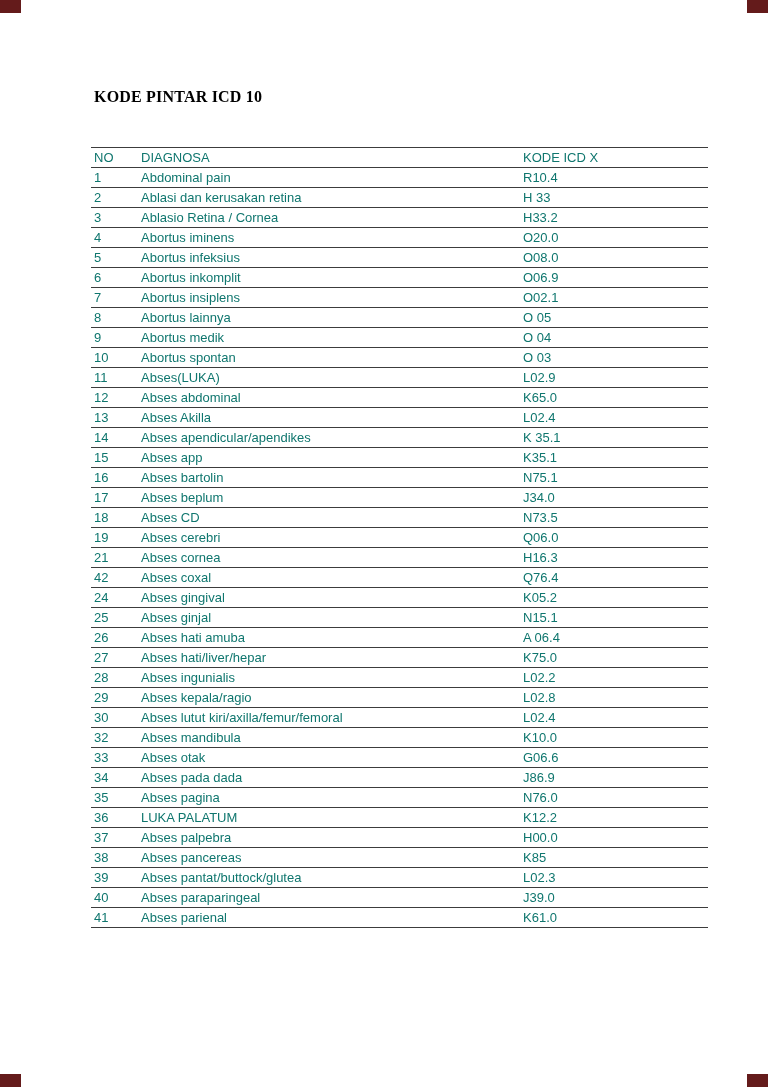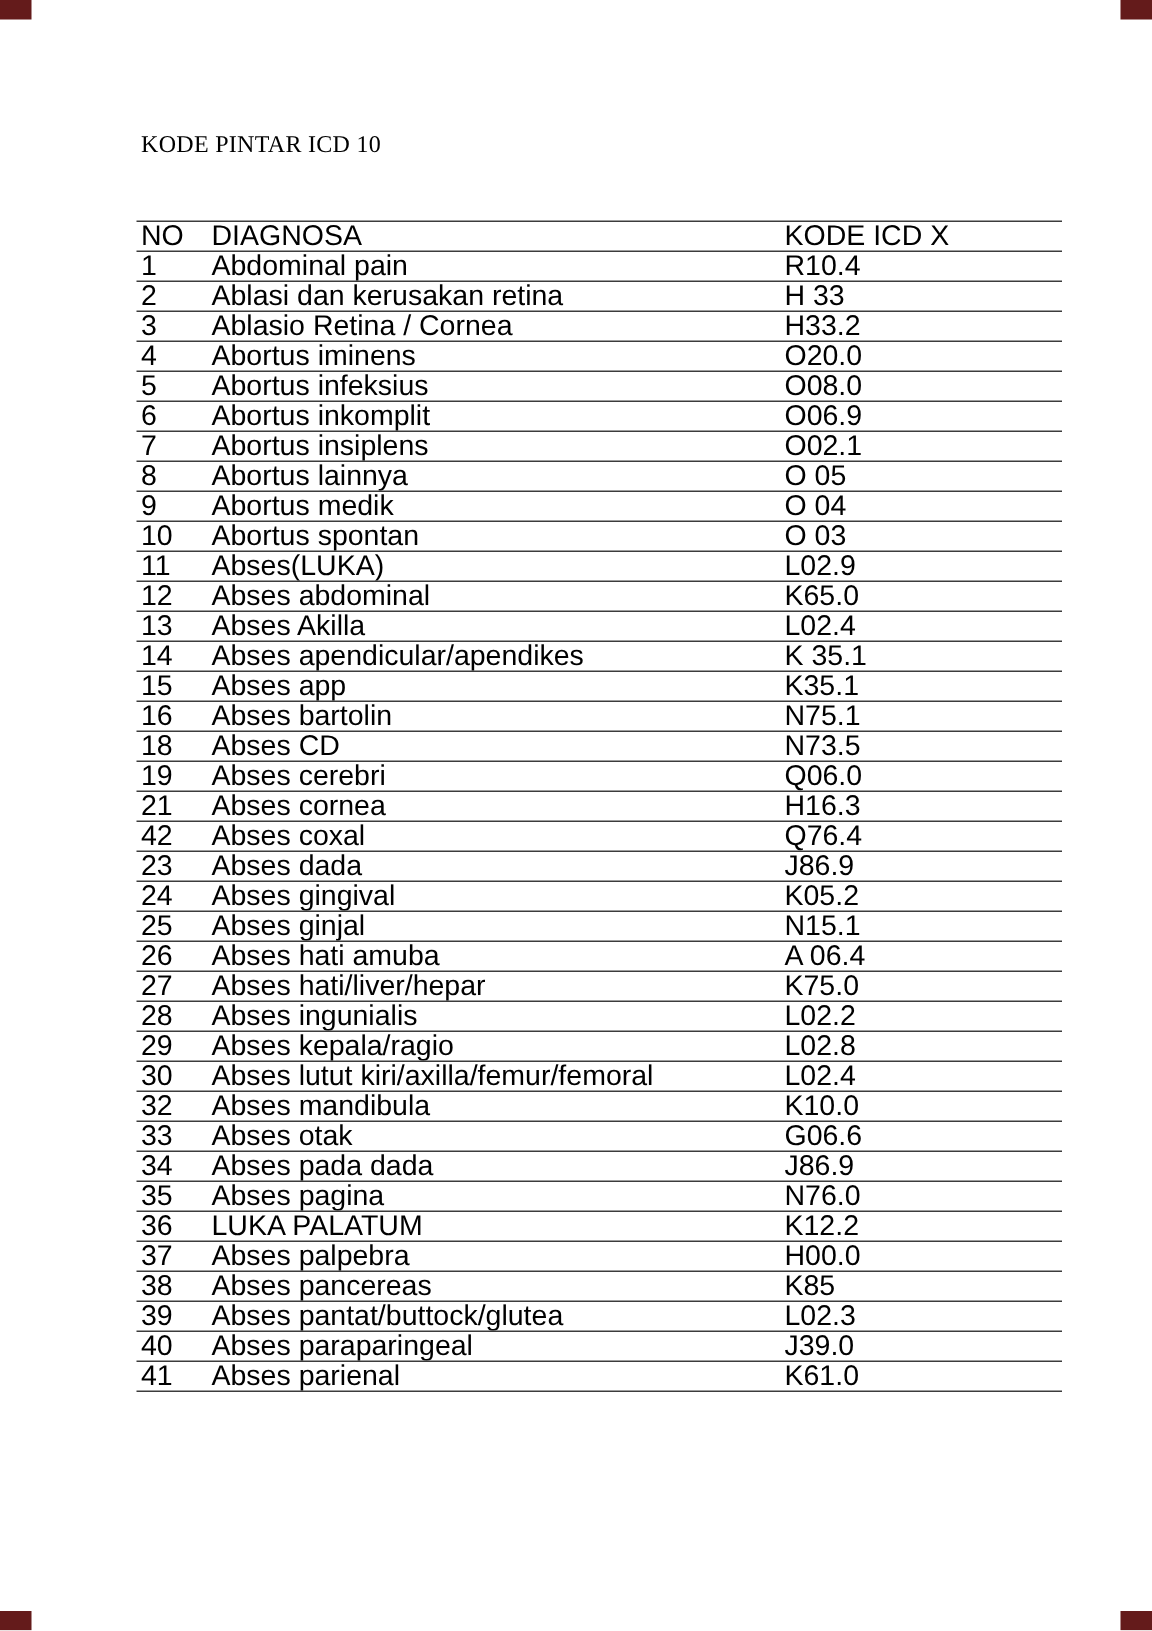--- a/index.html
+++ b/index.html
@@ -20,35 +20,35 @@
   .corner.tl { top:0; left:0; }
   .corner.tr { top:0; right:0; }
   .corner.bl { bottom:0; left:0; }
   .corner.br { bottom:0; right:0; }
 
   .doc-title {
     position:absolute;
     left:94px;
     top:88px;
     font-family:"Liberation Serif", serif;
-    font-weight:normal;
+    font-weight:bold;
     font-size:16px;
     color:#000000;
     letter-spacing:0.2px;
   }
 
   table.icd {
     position:absolute;
     left:91px;
     top:147px;
     width:617px;
     border-collapse:collapse;
     table-layout:fixed;
-    font-size:19px;
-    color:#000000;
+    font-size:13px;
+    color:#0f766e;
   }
   table.icd col.c-no   { width:47px; }
   table.icd col.c-diag { width:382px; }
   table.icd col.c-kode { width:188px; }
 
   table.icd th, table.icd td {
     border-bottom:1px solid #3c3c3c;
     text-align:left;
     font-weight:normal;
     padding:3px 2px 3px 3px;
@@ -176,20 +176,25 @@
       <td>Abses app</td>
       <td>K35.1</td>
     </tr>
 
     <tr>
       <td>16</td>
       <td>Abses bartolin</td>
       <td>N75.1</td>
     </tr>
 
+    <tr>
+      <td>17</td>
+      <td>Abses beplum</td>
+      <td>J34.0</td>
+    </tr>
 
     <tr>
       <td>18</td>
       <td>Abses CD</td>
       <td>N73.5</td>
     </tr>
 
     <tr>
       <td>19</td>
       <td>Abses cerebri</td>
@@ -202,25 +207,20 @@
       <td>Abses cornea</td>
       <td>H16.3</td>
     </tr>
 
     <tr>
       <td>42</td>
       <td>Abses coxal</td>
       <td>Q76.4</td>
     </tr>
 
-    <tr>
-      <td>23</td>
-      <td>Abses dada</td>
-      <td>J86.9</td>
-    </tr>
 
     <tr>
       <td>24</td>
       <td>Abses gingival</td>
       <td>K05.2</td>
     </tr>
 
     <tr>
       <td>25</td>
       <td>Abses ginjal</td>

